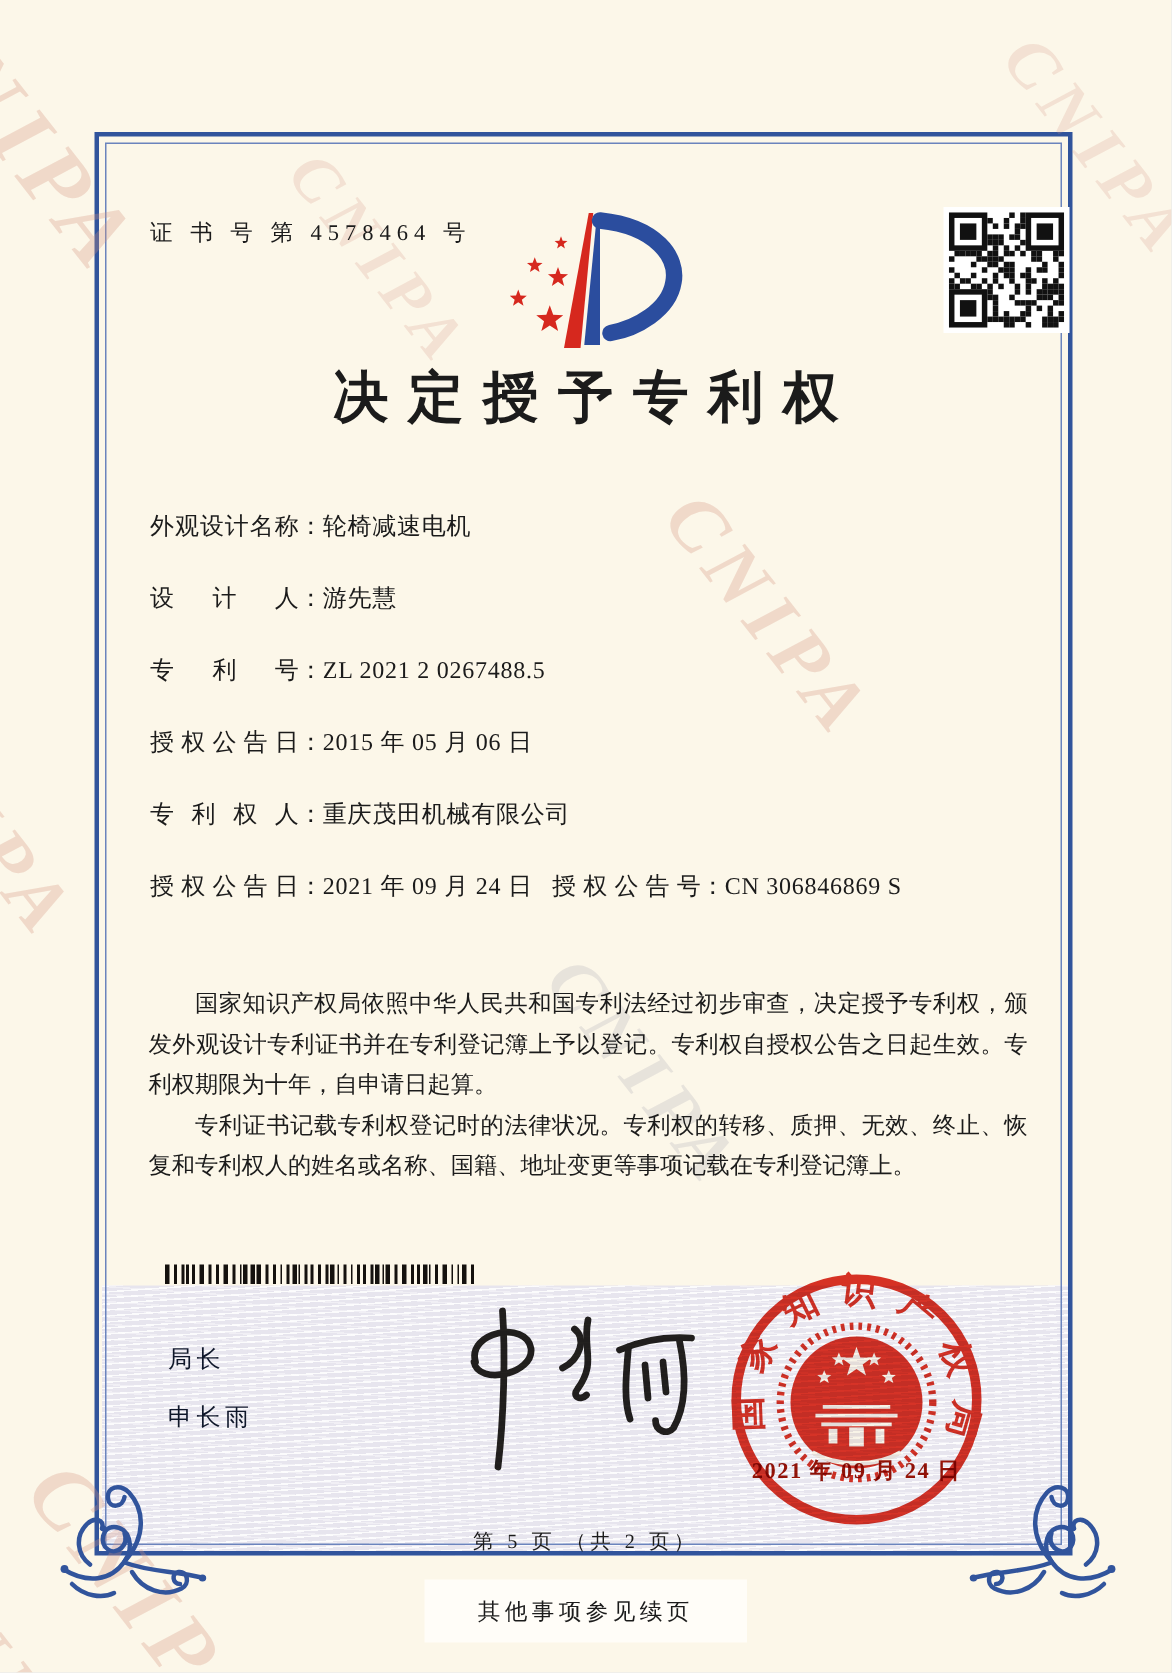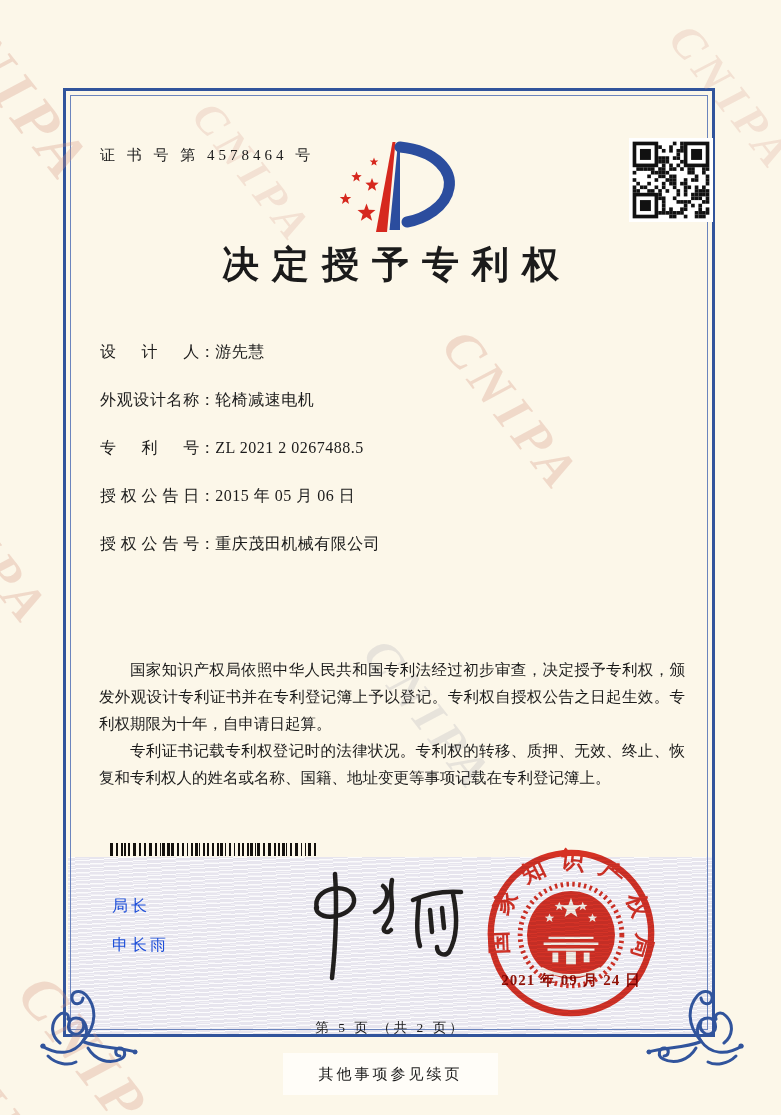--- a/index.html
+++ b/index.html
@@ -45,21 +45,21 @@
   
   .bodytext{position:absolute;left:99px;top:656px;width:586px;font-size:15.5px;
     line-height:27px;text-align:justify;z-index:4;}
   .bodytext p{margin:0;text-indent:2em;}
   
   .barcode{position:absolute;left:110px;top:843px;width:206px;height:13px;z-index:4;
     display:flex;align-items:stretch;}
   .barcode i{display:block;height:100%;}
   
   .director{position:absolute;left:112px;top:896px;z-index:5;
-    font-family:"Liberation Sans","DejaVu Sans",sans-serif;font-size:16px;letter-spacing:3px;color:#1d4ed8;}
+    font-family:"Liberation Sans","DejaVu Sans",sans-serif;font-size:16px;letter-spacing:3px;color:#0f172a;}
   .director div{margin-bottom:18px;}
   .sig{position:absolute;left:295px;top:862px;width:170px;height:128px;z-index:5;mix-blend-mode:multiply;}
   .seal{position:absolute;left:483px;top:845px;width:176px;height:176px;z-index:6;
     mix-blend-mode:multiply;opacity:.95;}
   .seal-date{position:absolute;left:478px;top:971px;width:186px;text-align:center;z-index:7;
     font-weight:700;font-size:15px;letter-spacing:1px;color:#9c1408;mix-blend-mode:multiply;}
   
   .pageinfo{position:absolute;left:0;top:1019px;width:781px;text-align:center;
     font-size:13.5px;letter-spacing:3px;z-index:4;}
   .contnote{position:absolute;left:283px;top:1053px;width:215px;height:42px;background:#fffdf8;
@@ -279,33 +279,41 @@
       <rect x="64" y="8" width="12" height="12" fill="#111"></rect>
       <rect x="0" y="56" width="28" height="28" fill="#111"></rect>
       <rect x="4" y="60" width="20" height="20" fill="#fff"></rect>
       <rect x="8" y="64" width="12" height="12" fill="#111"></rect>
     </svg>
 
   <div class="title">决定授予专利权</div>
 
   <div class="fields">
     <div class="frow">
+      <span class="fl">外观设计名称</span><span class="fcolon">：</span><span class="fv">轮椅减速电机</span>
+    </div>
+    <div class="frow">
       <span class="fl">设计人</span><span class="fcolon">：</span><span class="fv">游先慧</span>
-    </div>
-    <div class="frow">
-      <span class="fl">外观设计名称</span><span class="fcolon">：</span><span class="fv">轮椅减速电机</span>
     </div>
     <div class="frow">
       <span class="fl">专利号</span><span class="fcolon">：</span><span class="fv">ZL 2021 2 0267488.5</span>
     </div>
     <div class="frow">
       <span class="fl">授权公告日</span><span class="fcolon">：</span><span class="fv">2015 年 05 月 06 日</span>
     </div>
     <div class="frow">
-      <span class="fl">授权公告号</span><span class="fcolon">：</span><span class="fv">重庆茂田机械有限公司</span>
+      <span class="fl">专利权人</span><span class="fcolon">：</span><span class="fv">重庆茂田机械有限公司</span>
+    </div>
+    <div class="frow last">
+      <div class="grant-left">
+        <span class="fl">授权公告日</span><span class="fcolon">：</span><span class="fv">2021 年 09 月 24 日</span>
+      </div>
+      <div>
+        <span class="fl">授权公告号</span><span class="fcolon">：</span><span class="fv">CN 306846869 S</span>
+      </div>
     </div>
   </div>
 
   <div class="bodytext">
     <p>国家知识产权局依照中华人民共和国专利法经过初步审查，决定授予专利权，颁发外观设计专利证书并在专利登记簿上予以登记。专利权自授权公告之日起生效。专利权期限为十年，自申请日起算。</p>
     <p>专利证书记载专利权登记时的法律状况。专利权的转移、质押、无效、终止、恢复和专利权人的姓名或名称、国籍、地址变更等事项记载在专利登记簿上。</p>
   </div>
 
   <div class="barcode" id="barcode">
       <i style="width: 3px; background: rgb(20, 17, 14);"></i>

